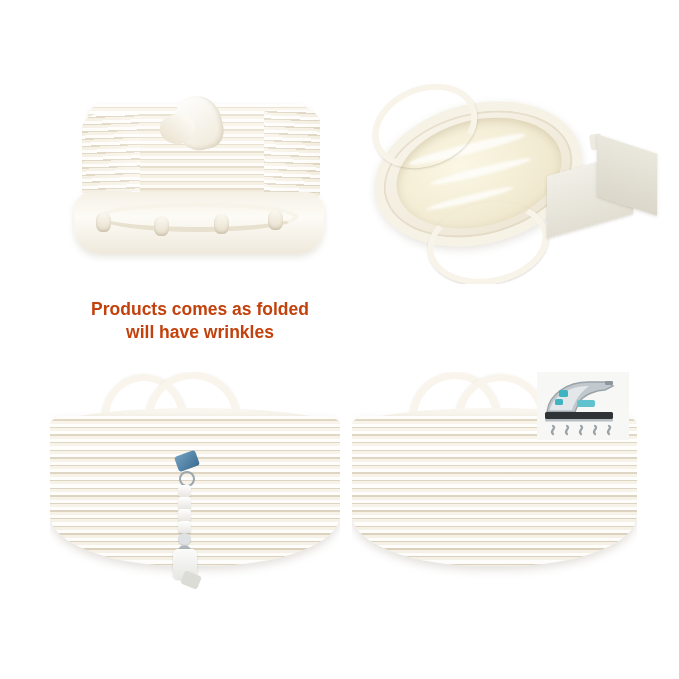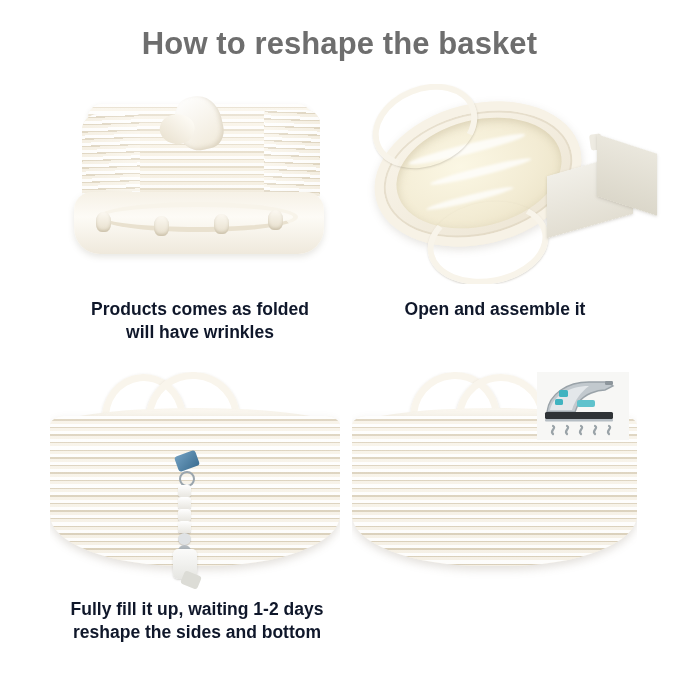--- a/index.html
+++ b/index.html
@@ -19,21 +19,21 @@
     font-size:31px;font-weight:bold;
     color:#6e6e6e;
     letter-spacing:.1px;
   }
   .photo{position:absolute;overflow:hidden;}
 
   
   .caption{
     position:absolute;
     font-size:17.5px;font-weight:bold;
-    color:#0f172a;
+    color:#c2410c;
     line-height:1.33;
     white-space:pre-line;
   }
   .cap-tl{left:0;top:298px;width:400px;text-align:center;}
   .cap-tr{left:330px;top:298px;width:330px;text-align:center;}
   .cap-bl{left:22px;top:598px;width:350px;text-align:center;}
   .cap-br{left:355px;top:598px;width:310px;text-align:left;}
 
   
   .p1{left:68px;top:96px;width:290px;height:180px;}
@@ -208,21 +208,20 @@
   
   .iron-badge{position:absolute;left:537px;top:372px;width:92px;height:68px;
     background:#f7f7f5;}
   .iron-svg{position:absolute;left:0;top:0;}
 </style>
 </head>
 <body>
 
 <div class="page">
 
-  <div class="title">How to reshape the basket</div>
 
   <div class="photo p1">
     <div class="fold-stack"></div>
     <div class="fold-left"></div>
     <div class="fold-right"></div>
     <div class="fold-bow"></div>
     <div class="fold-bow2"></div>
     <div class="fold-base"></div>
     <div class="fold-h1"></div>
     <div class="knot" style="left:28px;top:116px;"></div>
@@ -310,17 +309,14 @@
         <path d="M30 54 c4 2 -4 5 0 8"></path>
         <path d="M44 54 c4 2 -4 5 0 8"></path>
         <path d="M58 54 c4 2 -4 5 0 8"></path>
         <path d="M72 54 c4 2 -4 5 0 8"></path>
       </g>
     </svg>
   </div>
 
   <div class="caption cap-tl">Products comes as folded
 will have wrinkles</div>
-  <div class="caption cap-tr">Open and assemble it</div>
-  <div class="caption cap-bl">Fully fill it up, waiting 1-2 days
-reshape the sides and bottom</div>
 
 </div>
 
 </body></html>

